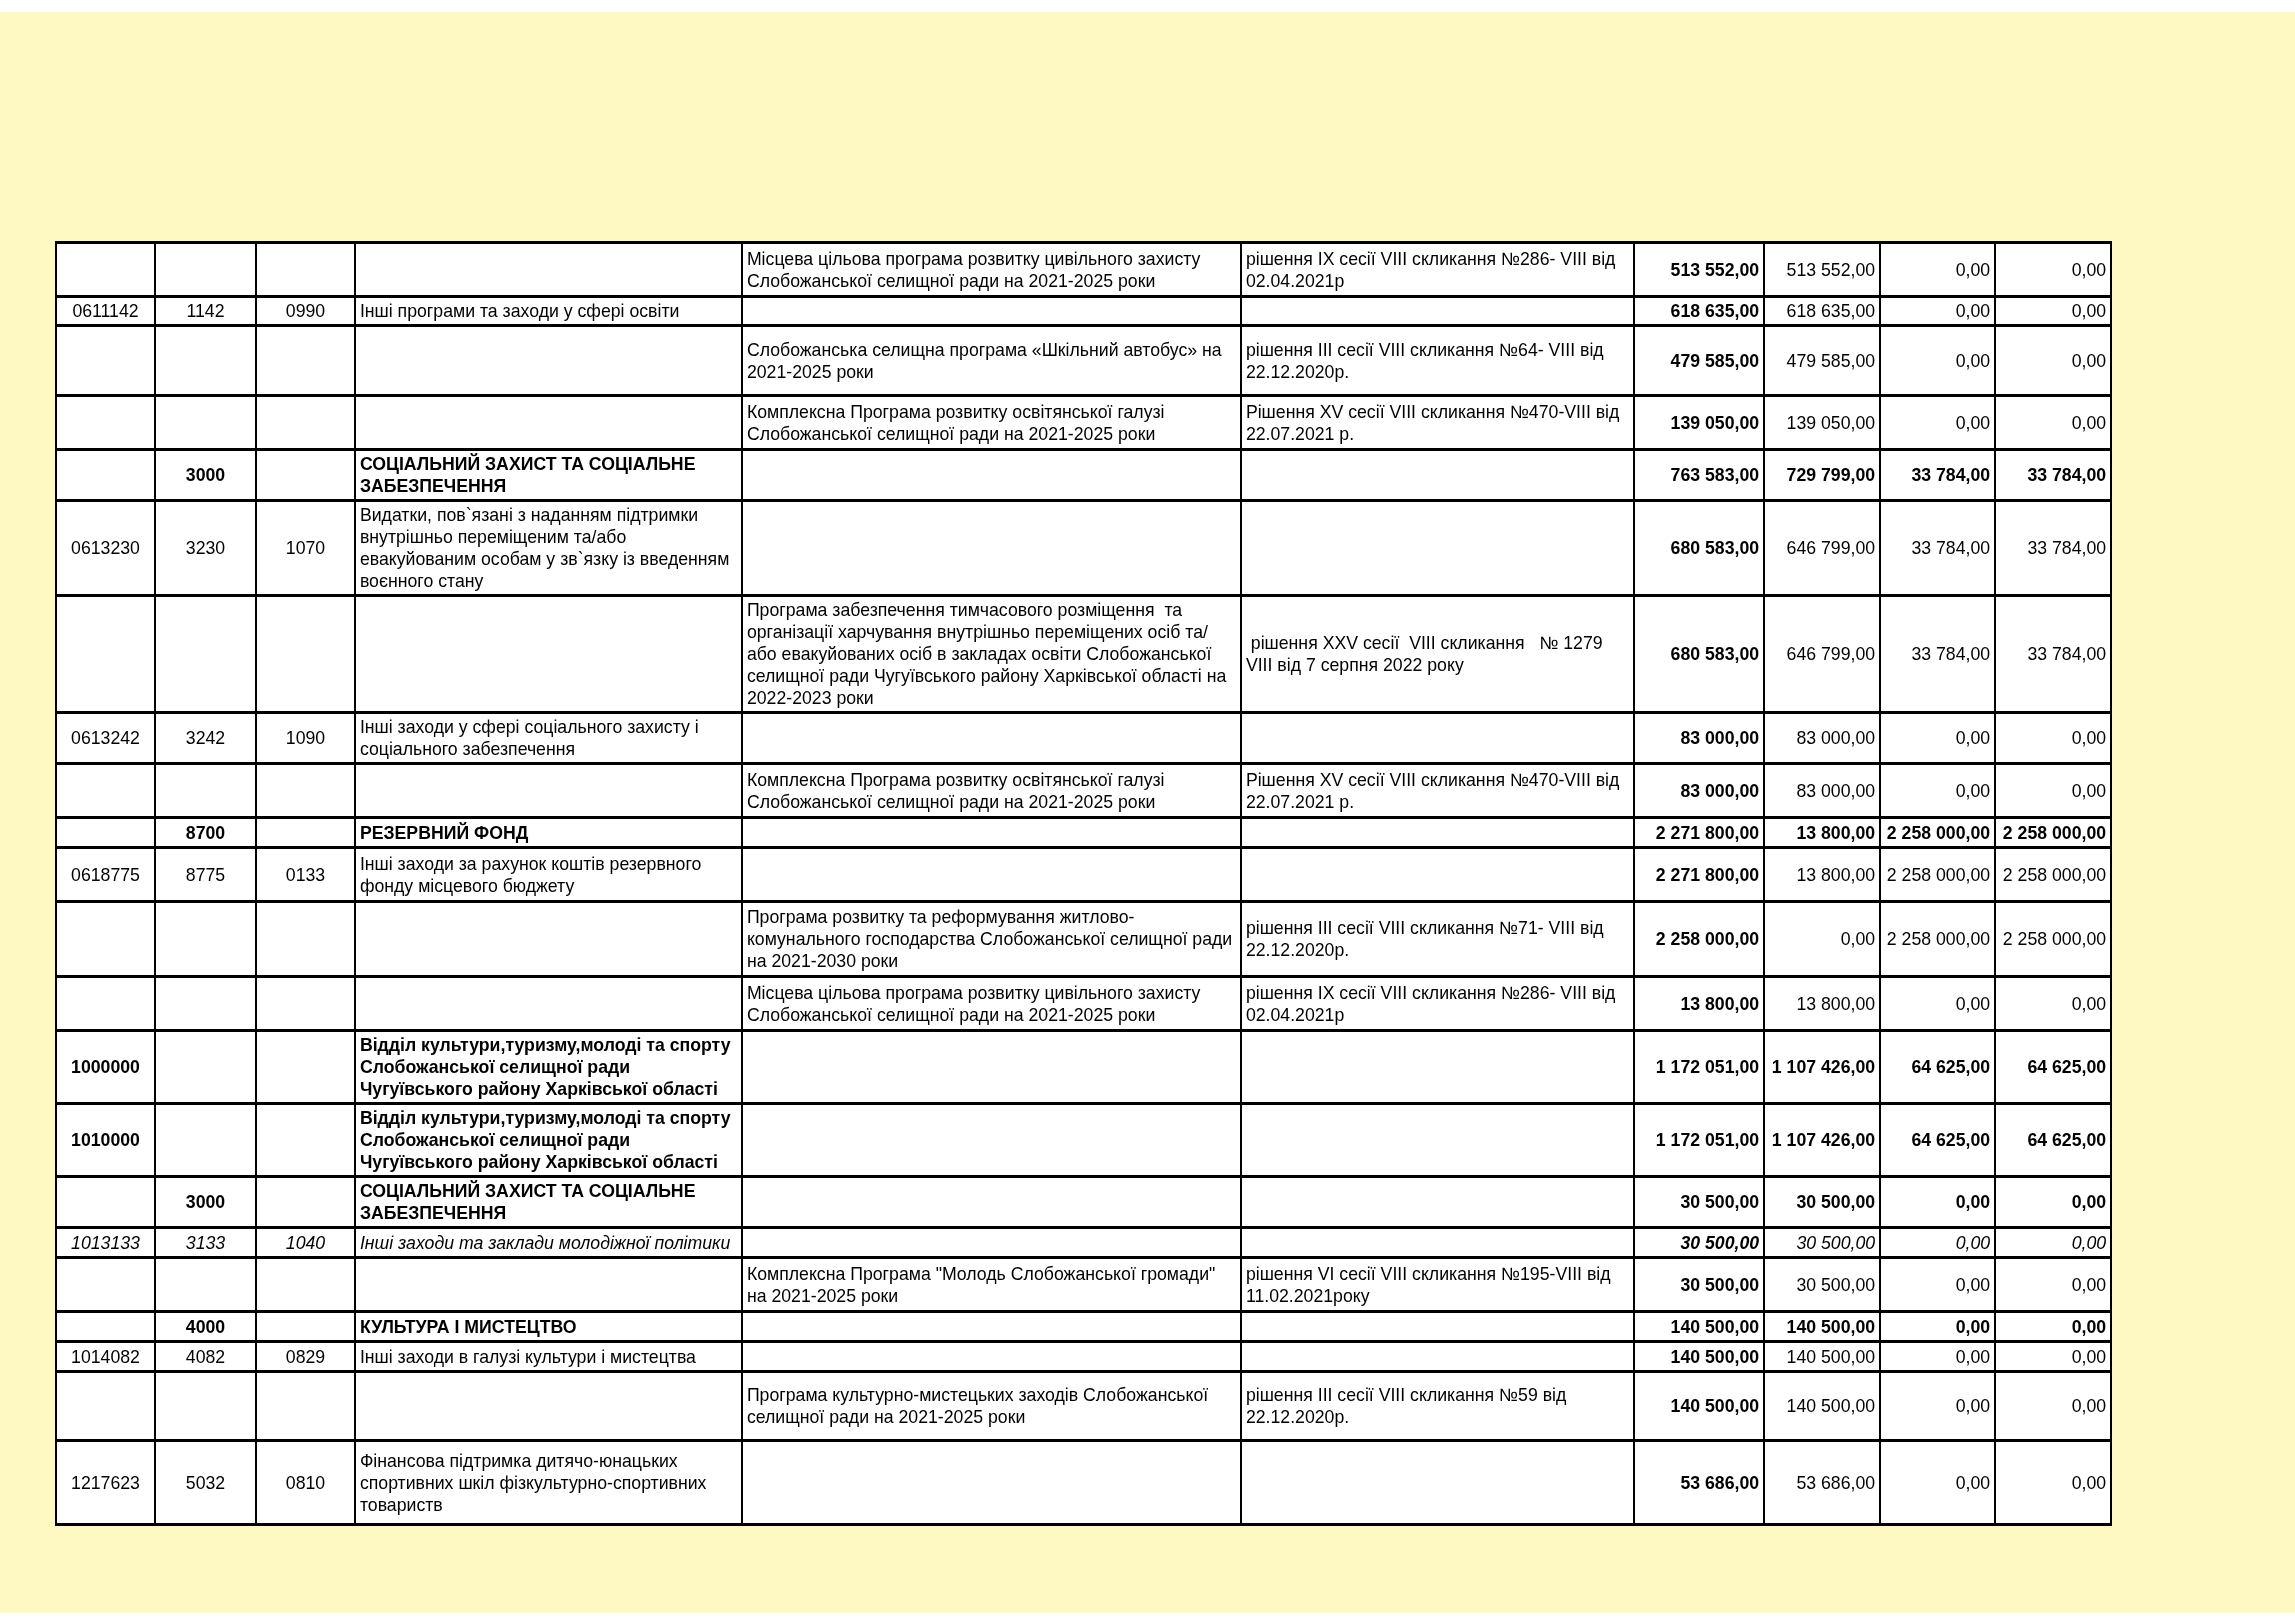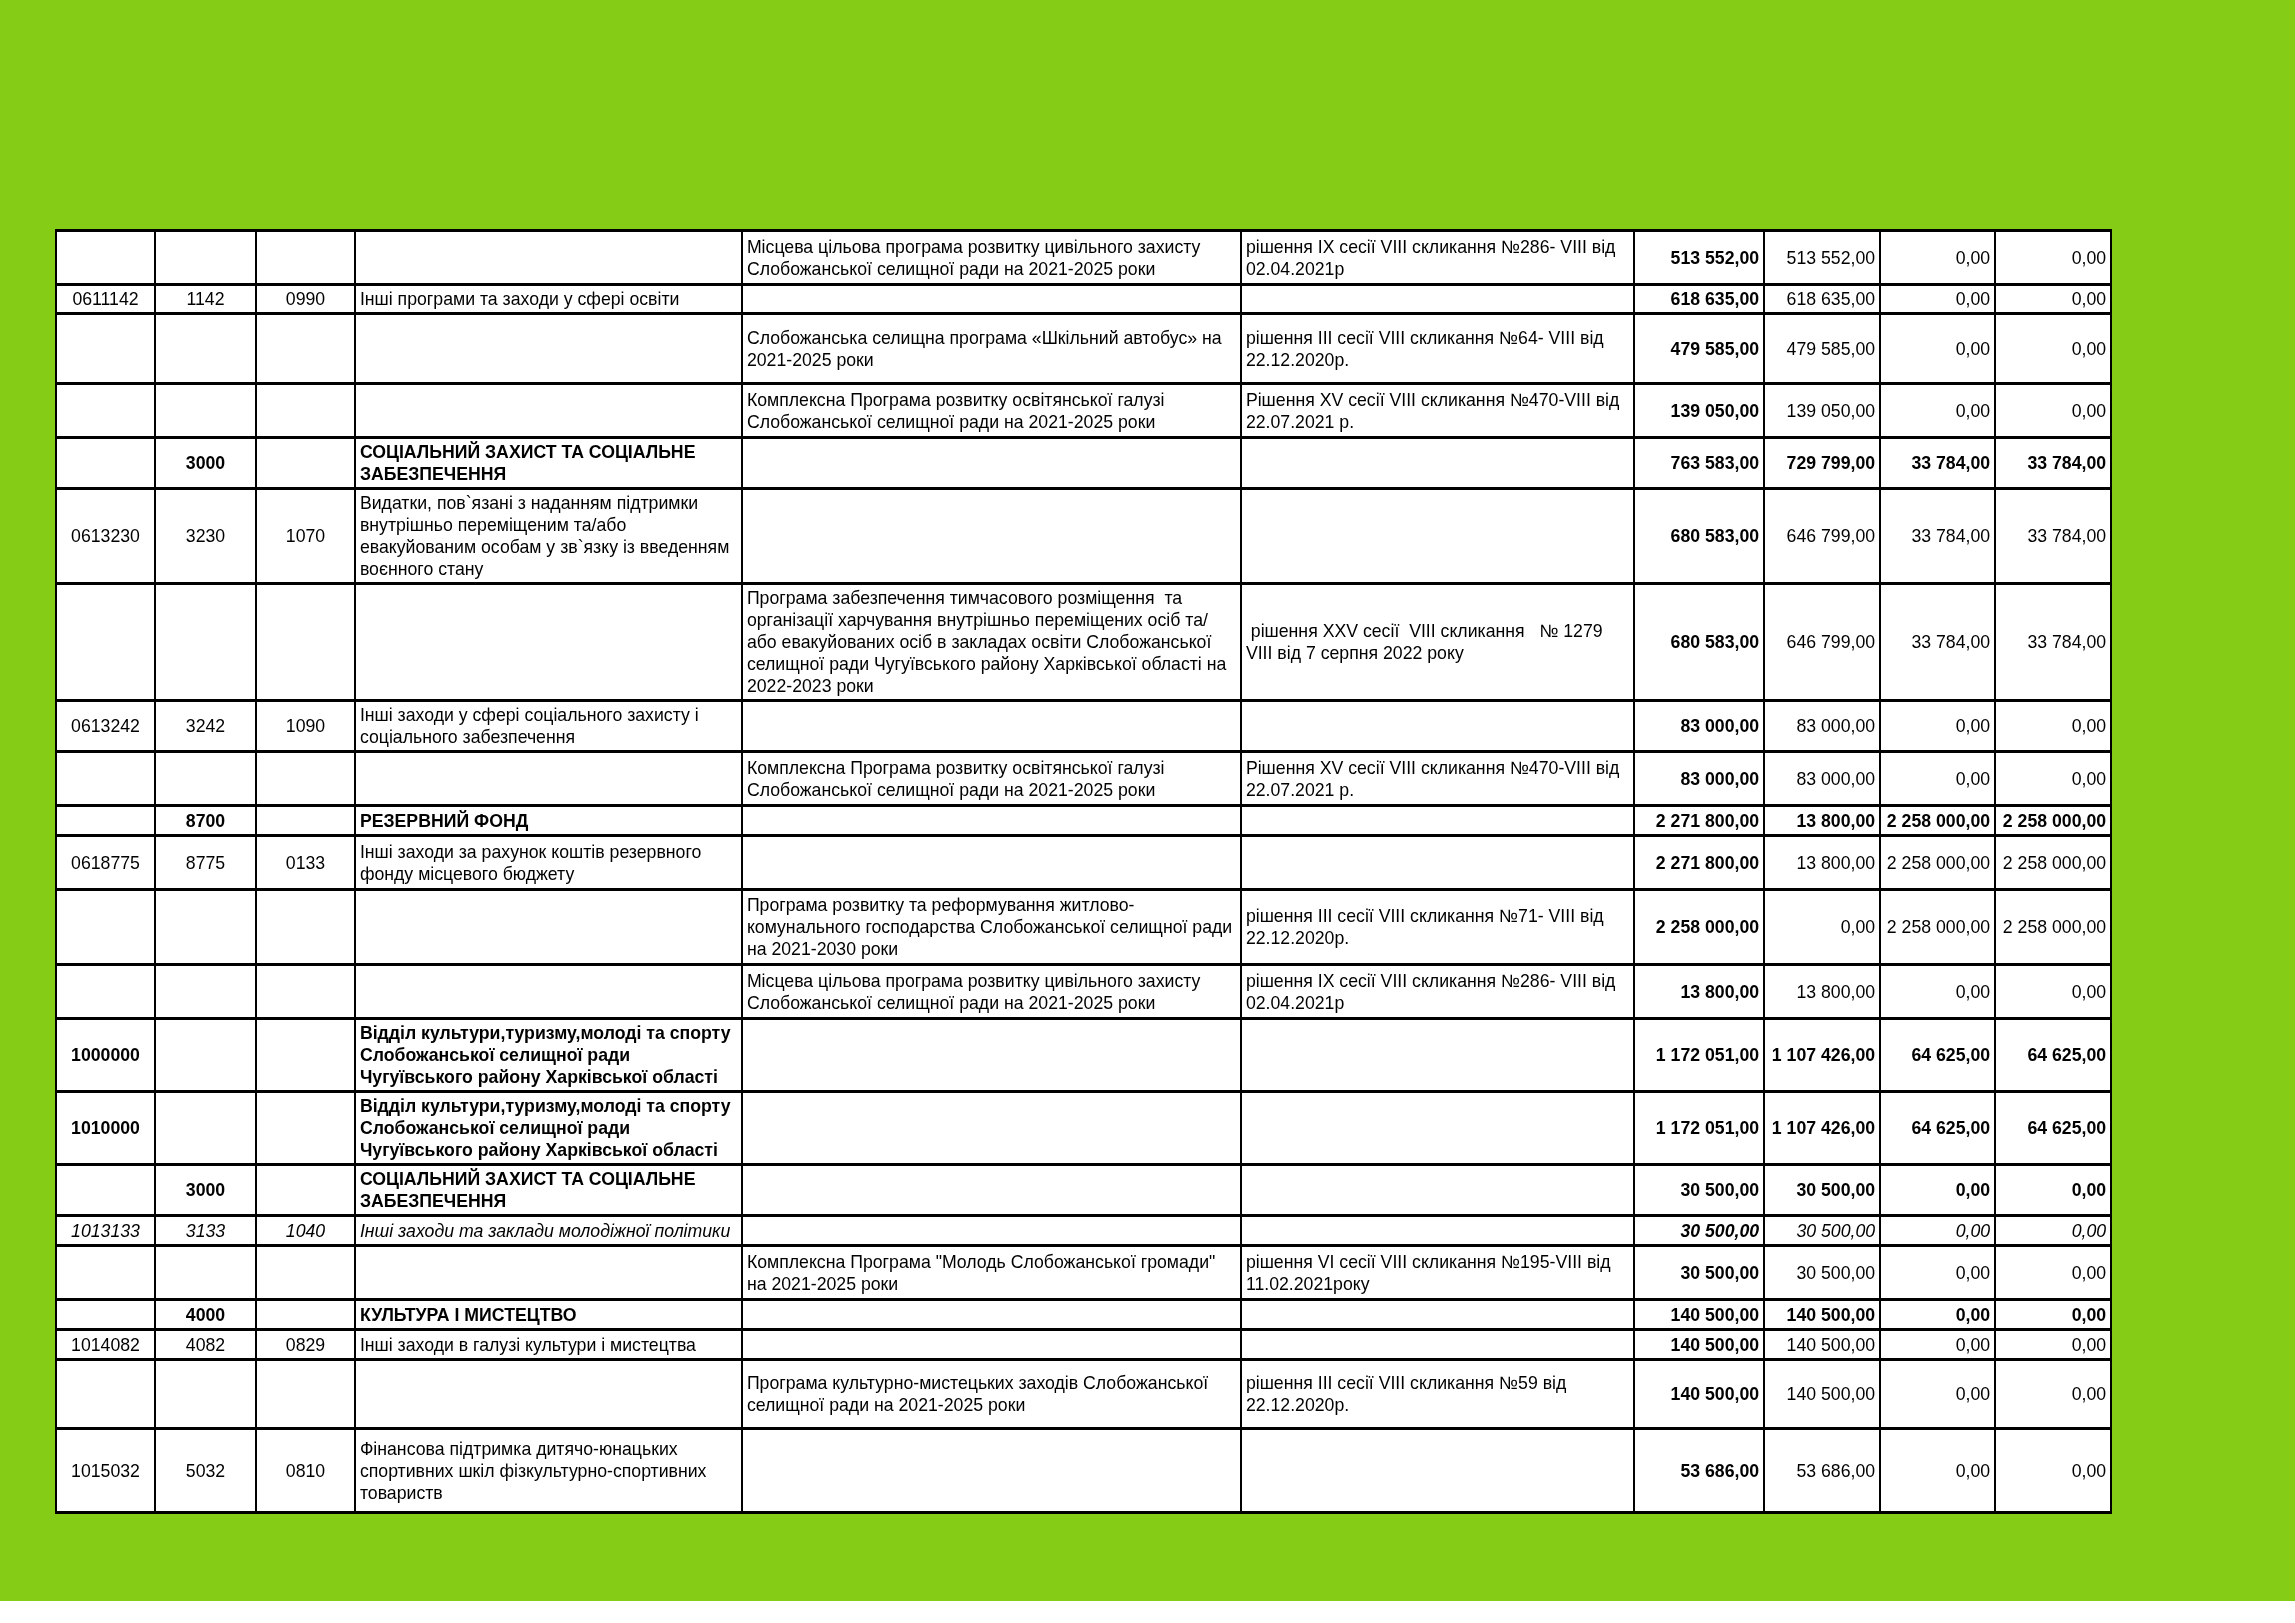--- a/index.html
+++ b/index.html
@@ -1,21 +1,21 @@
 <!DOCTYPE html>
 <html lang="uk" style="font-size:10.5px"><head>
 <meta charset="utf-8">
 <style>
   html,body{margin:0;padding:0;}
   body{
     width:2295px;height:1623px;position:relative;background:#ffffff;
     font-family:"Liberation Sans","DejaVu Sans",sans-serif;color:#000;
     -webkit-font-smoothing:antialiased;
   }
-  .page{position:absolute;left:0;top:0;width:2295px;height:1601px;background:#84cc16;overflow:hidden;}
+  .page{position:absolute;left:0;top:12px;width:2295px;height:1601px;background:#fef9c3;overflow:hidden;}
   table.budget{
     position:absolute;left:55px;top:229px;width:2057px;
     border-collapse:collapse;table-layout:fixed;background:#fff;
   }
   table.budget td{
     border:2px solid #000;border-top-width:3.3px;border-bottom-width:3.3px;
     vertical-align:middle;overflow:hidden;
     font-size:17.7px;line-height:22px;padding:2px 3.9px;
     word-wrap:break-word;
   }
@@ -293,21 +293,21 @@
           <td class="code"></td>
           <td class="name"></td>
           <td class="prog">Програма культурно-мистецьких заходів Слобожанської селищної ради на 2021-2025 роки</td>
           <td class="dec">рішення III сесії VIII скликання №59 від 22.12.2020р.</td>
           <td class="num n1">140 500,00</td>
           <td class="num n2">140 500,00</td>
           <td class="num n3">0,00</td>
           <td class="num n4">0,00</td>
         </tr>
         <tr class="row-detail" style="height: 84px;">
-          <td class="code">1015032</td>
+          <td class="code">1217623</td>
           <td class="code">5032</td>
           <td class="code">0810</td>
           <td class="name">Фінансова підтримка дитячо-юнацьких спортивних шкіл фізкультурно-спортивних товариств</td>
           <td class="prog"></td>
           <td class="dec"></td>
           <td class="num n1">53 686,00</td>
           <td class="num n2">53 686,00</td>
           <td class="num n3">0,00</td>
           <td class="num n4">0,00</td>
         </tr>

